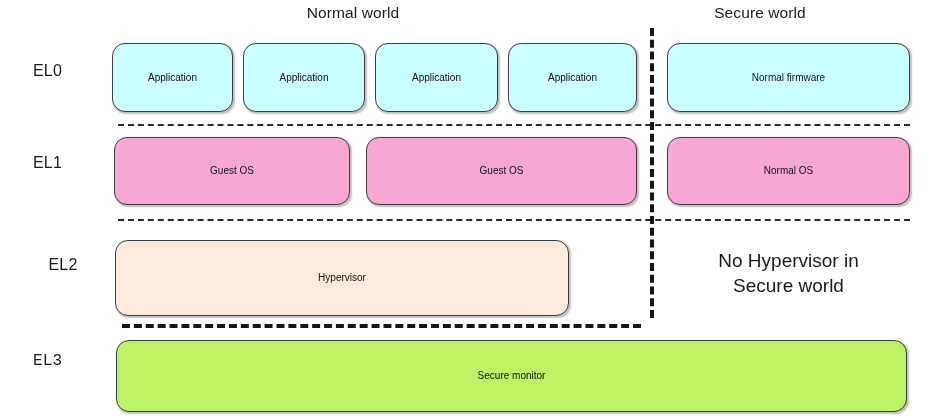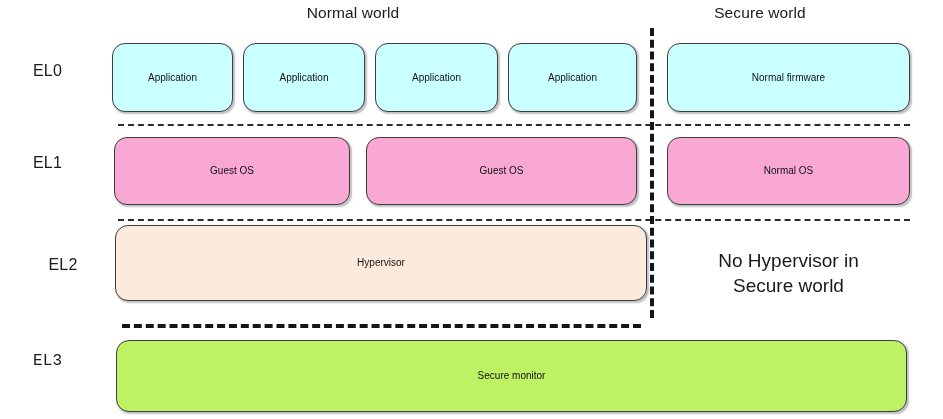--- a/index.html
+++ b/index.html
@@ -68,21 +68,21 @@
   #app-3 { left: 375px; top: 43px; width: 123px; height: 69px; }
   #app-4 { left: 508px; top: 43px; width: 129px; height: 69px; }
   #secure-firmware { left: 667px; top: 43px; width: 243px; height: 69px; }
 
   
   #guest-os-1 { left: 114px; top: 137px; width: 236px; height: 68px; }
   #guest-os-2 { left: 366px; top: 137px; width: 271px; height: 68px; }
   #trusted-os  { left: 667px; top: 137px; width: 243px; height: 68px; }
 
   
-  #hypervisor { left: 115px; top: 225px; width: 532px; height: 76px; }
+  #hypervisor { left: 115px; top: 240px; width: 454px; height: 76px; }
 
   
   #secure-monitor { left: 116px; top: 340px; width: 791px; height: 72px; }
 
   .note {
     position: absolute;
     font-size: 19px;
     color: #1a1a1a;
     text-align: center;
     line-height: 1.32;

